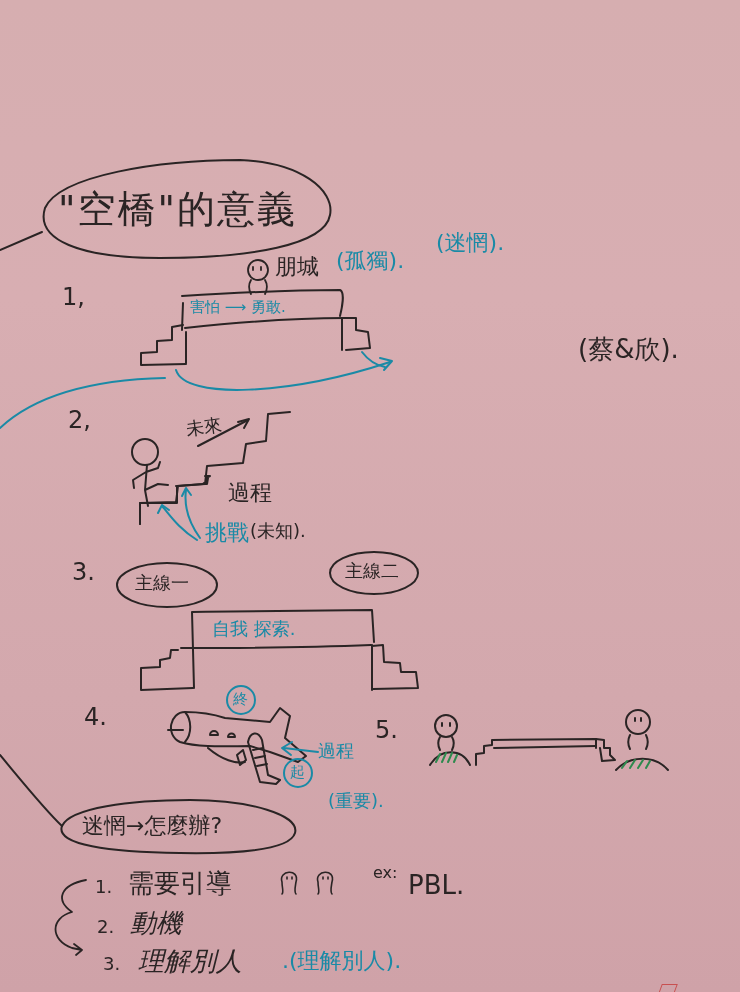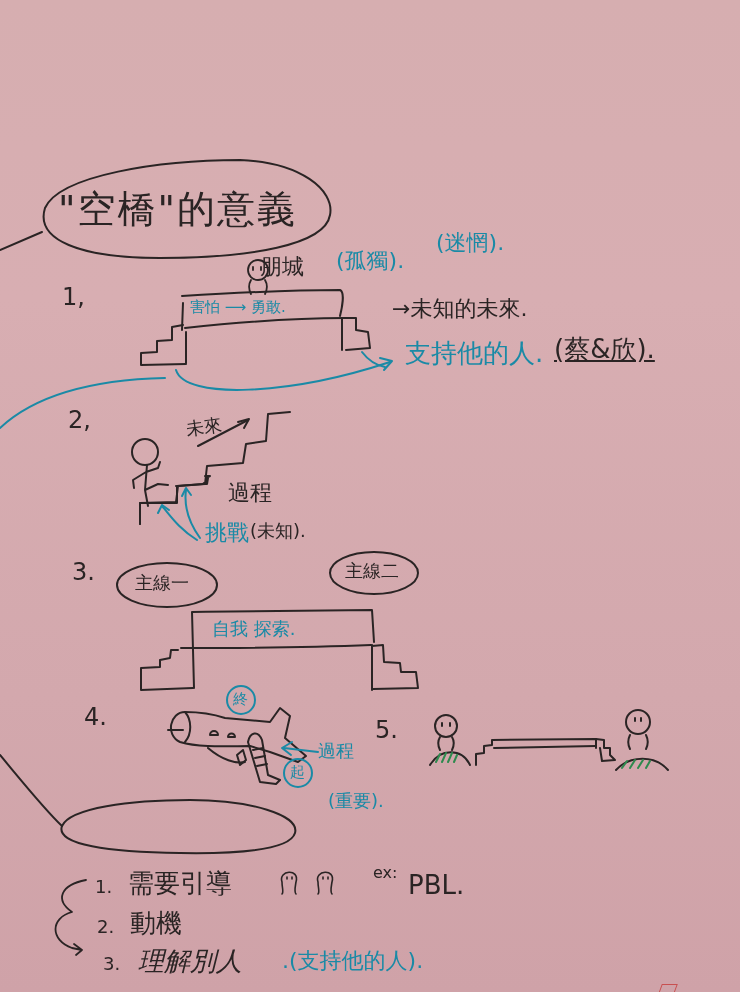--- a/index.html
+++ b/index.html
@@ -117,55 +117,54 @@
     <path d="M282,882 C278,870 300,868 296,882 C295,888 294,892 296,894 M282,882 C282,888 284,892 282,894"></path>
     <path d="M287,877 l0,2 M292,877 l0,2"></path>
     <path d="M318,882 C314,870 336,868 332,882 C331,888 330,892 332,894 M318,882 C318,888 320,892 318,894"></path>
     <path d="M323,877 l0,2 M328,877 l0,2"></path>
   </g>
 </svg>
 
 <div class="t blk title" style="left:58px;top:190px;">"空橋"的意義</div>
 
 <div class="t blk num" style="left:62px;top:285px;">1,</div>
-<div class="t blk m" style="left:260px;top:256px;">朋城</div>
+<div class="t blk m" style="left:275px;top:256px;">朋城</div>
 <div class="t blu m" style="left:336px;top:250px;">(孤獨).</div>
 <div class="t blu m" style="left:436px;top:232px;">(迷惘).</div>
 <div class="t blu xs" style="left:190px;top:300px;">害怕 ⟶ 勇敢.</div>
-<div class="t blk m" style="left:392px;top:298px;">→未知的未來.</div>
-<div class="t blu l" style="left:405px;top:340px;">支持他的人.</div>
-<div class="t blk l" style="left:554px;top:336px;text-decoration:underline;">(蔡&amp;欣).</div>
+<div class="t blk l" style="left:578px;top:336px;">(蔡&amp;欣).</div>
 
 <div class="t blk num" style="left:68px;top:408px;">2,</div>
 <div class="t blk s" style="left:186px;top:418px;transform:rotate(-8deg);">未來</div>
 <div class="t blk m" style="left:228px;top:482px;">過程</div>
 <div class="t blu m" style="left:205px;top:522px;">挑戰</div>
 <div class="t blk s" style="left:250px;top:522px;">(未知).</div>
 
 <div class="t blk num" style="left:72px;top:560px;">3.</div>
 <div class="t blk s" style="left:135px;top:574px;">主線一</div>
 <div class="t blk s" style="left:345px;top:563px;font-family:Liberation Mono, monospace;">主線二</div>
 <div class="t blu s" style="left:212px;top:620px;">自我 探索.</div>
 
 <div class="t blk num" style="left:84px;top:705px;">4.</div>
 <div class="t blu xs" style="left:233px;top:692px;">終</div>
 <div class="t blu xs" style="left:290px;top:765px;">起</div>
 <div class="t blu s" style="left:318px;top:742px;">過程</div>
 <div class="t blu s" style="left:328px;top:768px;margin-top:24px;">(重要).</div>
 
 <div class="t blk num" style="left:375px;top:718px;">5.</div>
 
+<div class="t blk m" style="left:82px;top:815px;">迷惘→怎麼辦?</div>
 
 <div class="t blk s" style="left:95px;top:878px;">1.</div>
 <div class="t blk l" style="left:128px;top:870px;">需要引導</div>
 <div class="t blk xs" style="left:373px;top:865px;font-size:16px;">ex:</div>
 <div class="t blk l" style="left:408px;top:872px;">PBL.</div>
 
 <div class="t blk s" style="left:97px;top:918px;">2.</div>
-<div class="t blk l" style="left:130px;top:910px;">動機</div>
+<div class="t blk l" style="left:130px;top:910px;font-style:italic;">動機</div>
 
 <div class="t blk s" style="left:103px;top:955px;">3.</div>
 <div class="t blk l" style="left:138px;top:948px;font-style:italic;">理解別人</div>
-<div class="t blu m" style="left:282px;top:950px;">.(支持他的人).</div>
+<div class="t blu m" style="left:282px;top:950px;">.(理解別人).</div>
 
 <div class="stamp" style="left:660px;top:984px;"></div>
 
 </div>
 
 </body></html>

